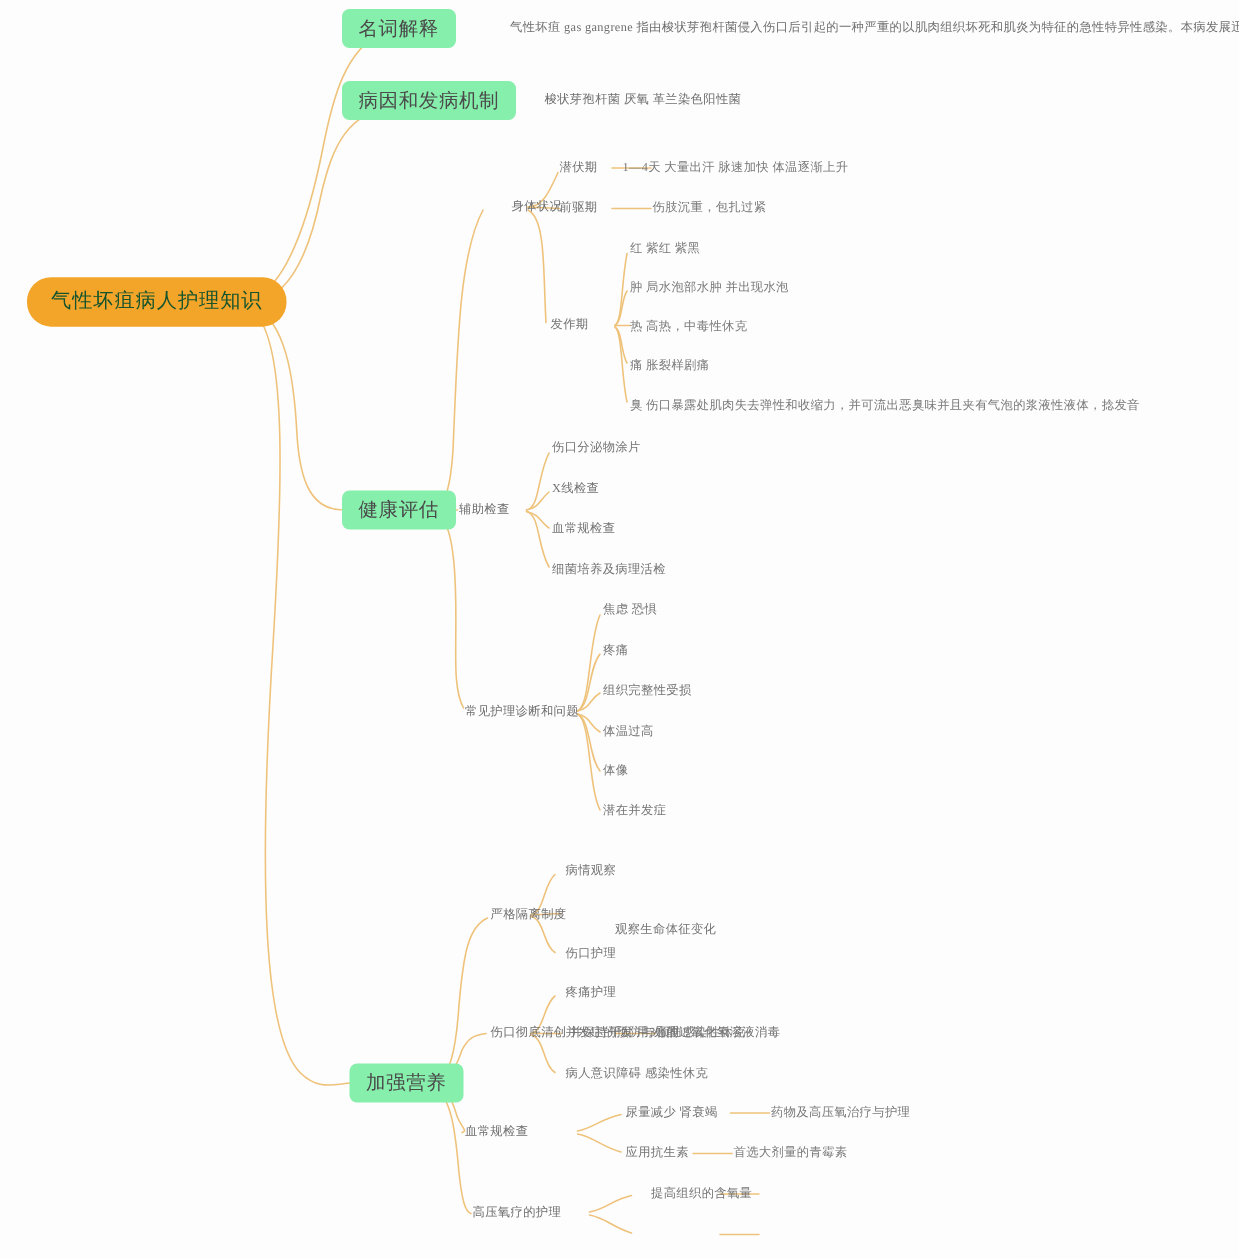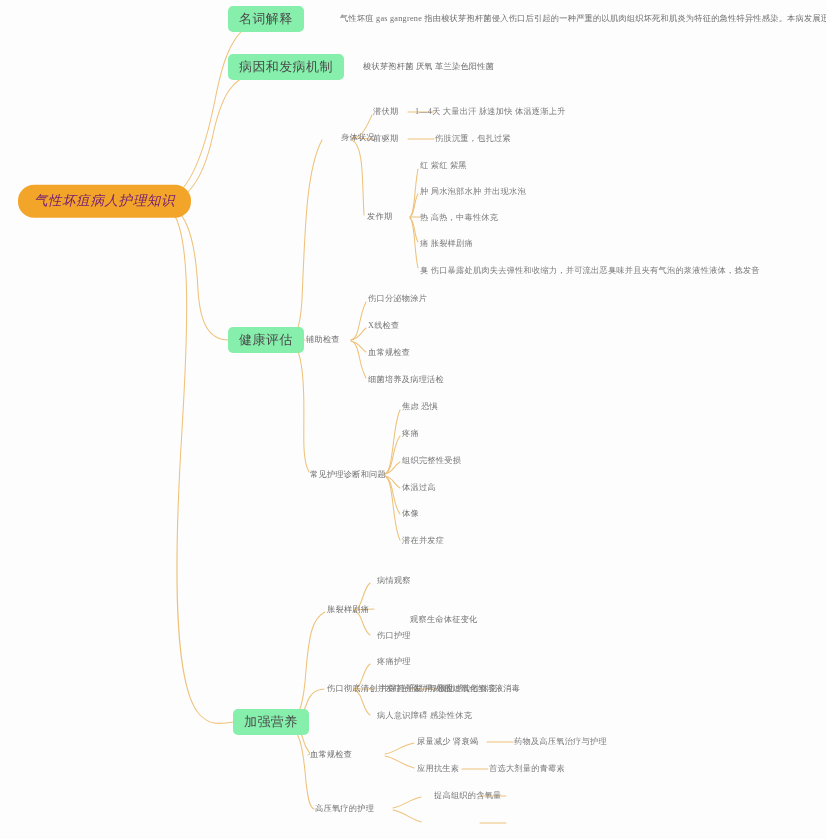--- a/index.html
+++ b/index.html
@@ -25,27 +25,26 @@
   }
   .node {
     position: absolute;
     white-space: nowrap;
     line-height: 1;
     transform: translateY(-50%);
   }
   
   .n-root {
     background: #f3a52a;
-    color: #701a75;
+    color: #14532d;
     font-size: 13.5px;
     padding: 9px 16px 10px 16px;
     border-radius: 16px;
     letter-spacing: 0.6px;
     font-family: "Liberation Serif", "DejaVu Serif", serif;
-    font-style: italic;
   }
   
   .n-l1 {
     background: #86efac;
     color: #4a4a4a;
     font-size: 13px;
     padding: 6px 11px 7px 11px;
     border-radius: 5px;
     letter-spacing: 0.4px;
   }
@@ -157,21 +156,21 @@
   <div class="node n-txt lvl3" style="left:368px; top:380px;">细菌培养及病理活检</div>
 
   <div class="node n-txt lvl2" style="left:310px; top:475px;">常见护理诊断和问题</div>
   <div class="node n-txt lvl3" style="left:402px; top:407px;">焦虑 恐惧</div>
   <div class="node n-txt lvl3" style="left:402px; top:434px;">疼痛</div>
   <div class="node n-txt lvl3" style="left:402px; top:461px;">组织完整性受损</div>
   <div class="node n-txt lvl3" style="left:402px; top:488px;">体温过高</div>
   <div class="node n-txt lvl3" style="left:402px; top:514px;">体像</div>
   <div class="node n-txt lvl3" style="left:402px; top:541px;">潜在并发症</div>
 
-  <div class="node n-txt lvl2" style="left:327px; top:610px;">胀裂样剧痛</div>
+  <div class="node n-txt lvl2" style="left:327px; top:610px;">严格隔离制度</div>
   <div class="node n-txt lvl3" style="left:377px; top:581px;">病情观察</div>
   <div class="node n-txt lvl3" style="left:377px; top:620px;margin-left:33px;">观察生命体征变化</div>
   <div class="node n-txt lvl3" style="left:377px; top:636px;">伤口护理</div>
 
   <div class="node n-txt lvl2" style="left:327px; top:689px;">伤口彻底清创 并保持开发 用3%的过氧化氢溶液消毒</div>
   <div class="node n-txt lvl3" style="left:377px; top:662px;">疼痛护理</div>
   <div class="node n-txt lvl3" style="left:377px; top:689px;">并发症的预防与处理</div>
   <div class="node n-txt lvl4" style="left:438px; top:689px;">预防感染性休克</div>
   <div class="node n-txt lvl3" style="left:377px; top:716px;">病人意识障碍 感染性休克</div>
 

